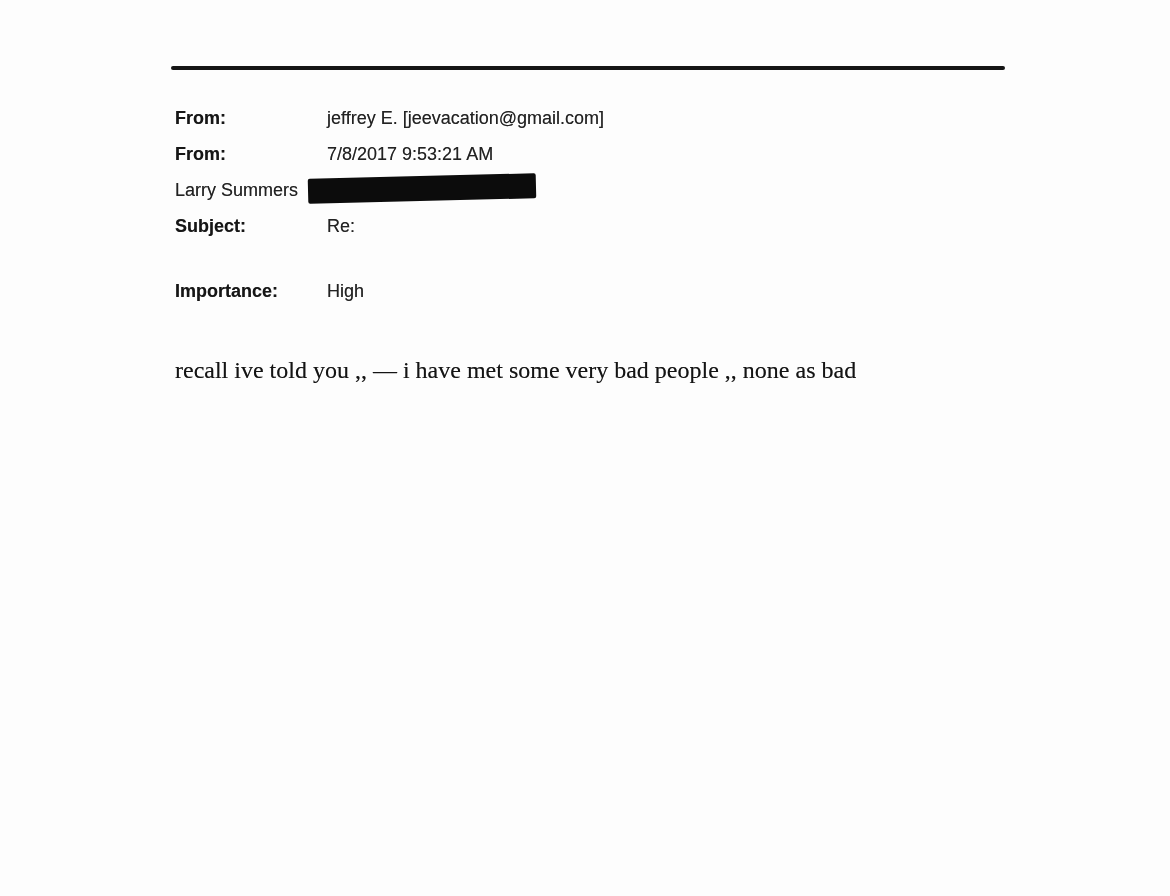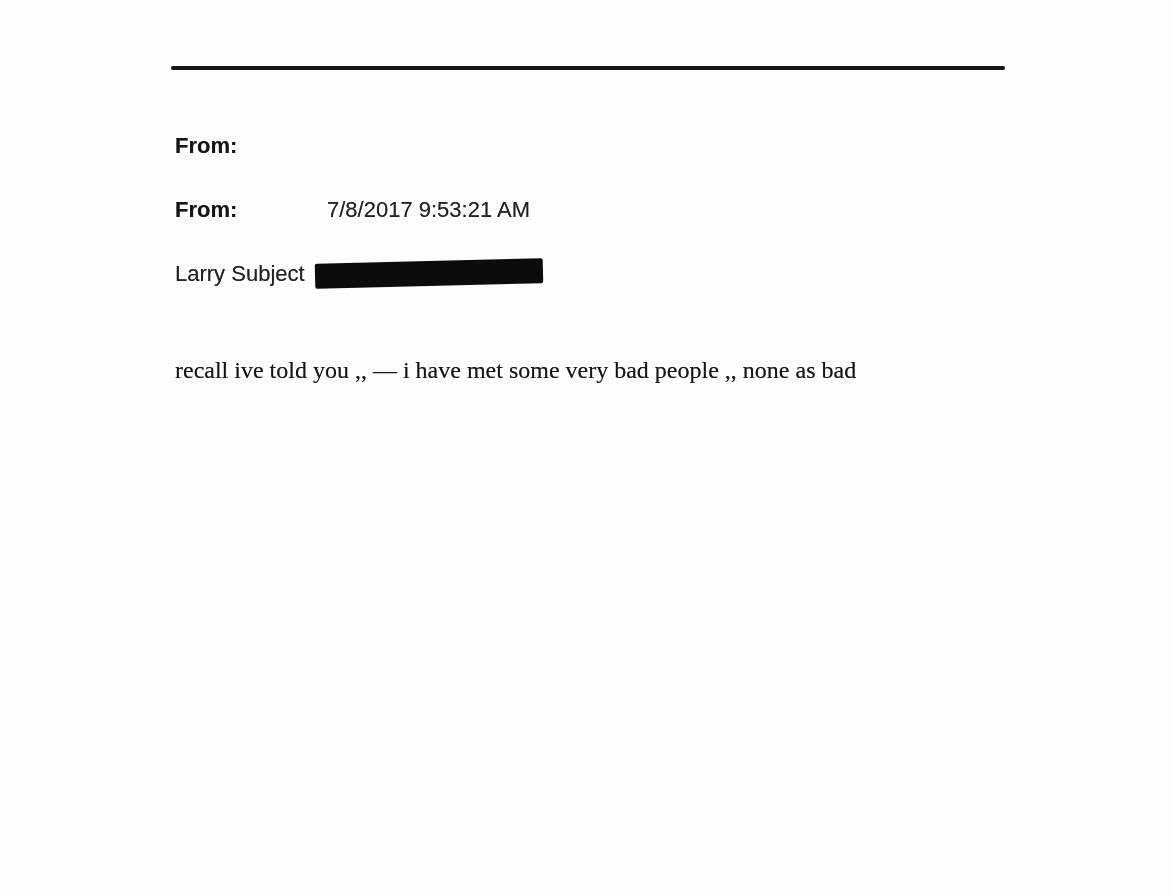--- a/index.html
+++ b/index.html
@@ -31,22 +31,21 @@
   }
   .headers {
     position: absolute;
     left: 175px;
     top: 100px;
   }
   .hrow {
     display: flex;
     height: 36px;
     line-height: 36px;
-    font-size: 22px;
-    margin-top: 28px;
+    font-size: 18px;
   }
   .hlabel {
     font-weight: bold;
     flex: 0 0 152px;
     width: 152px;
     color: #161616;
     white-space: nowrap;
   }
   .hvalue {
     white-space: nowrap;
@@ -84,32 +83,41 @@
 <body>
 
 <div class="doc">
 
   <div class="top-rule"></div>
 
   <div class="headers">
 
     <div class="hrow">
       <span class="hlabel">From:</span>
+      <span class="hvalue">jeffrey E. [jeevacation@gmail.com]</span>
     </div>
 
     <div class="hrow">
       <span class="hlabel">From:</span>
       <span class="hvalue">7/8/2017 9:53:21 AM</span>
     </div>
 
     <div class="hrow">
-      <span class="hvalue"><span>Larry Subject</span><span class="redaction"></span></span>
+      <span class="hvalue"><span>Larry Summers</span><span class="redaction"></span></span>
     </div>
 
+    <div class="hrow">
+      <span class="hlabel">Subject:</span>
+      <span class="hvalue">Re:</span>
+    </div>
 
   </div>
 
+  <div class="hrow importance">
+    <span class="hlabel">Importance:</span>
+    <span class="hvalue">High</span>
+  </div>
 
   <div class="body-text">
     <div class="bline">recall ive told you ,, — i have met some very bad people ,, none as bad</div>
   </div>
 
 </div>
 
 </body></html>

